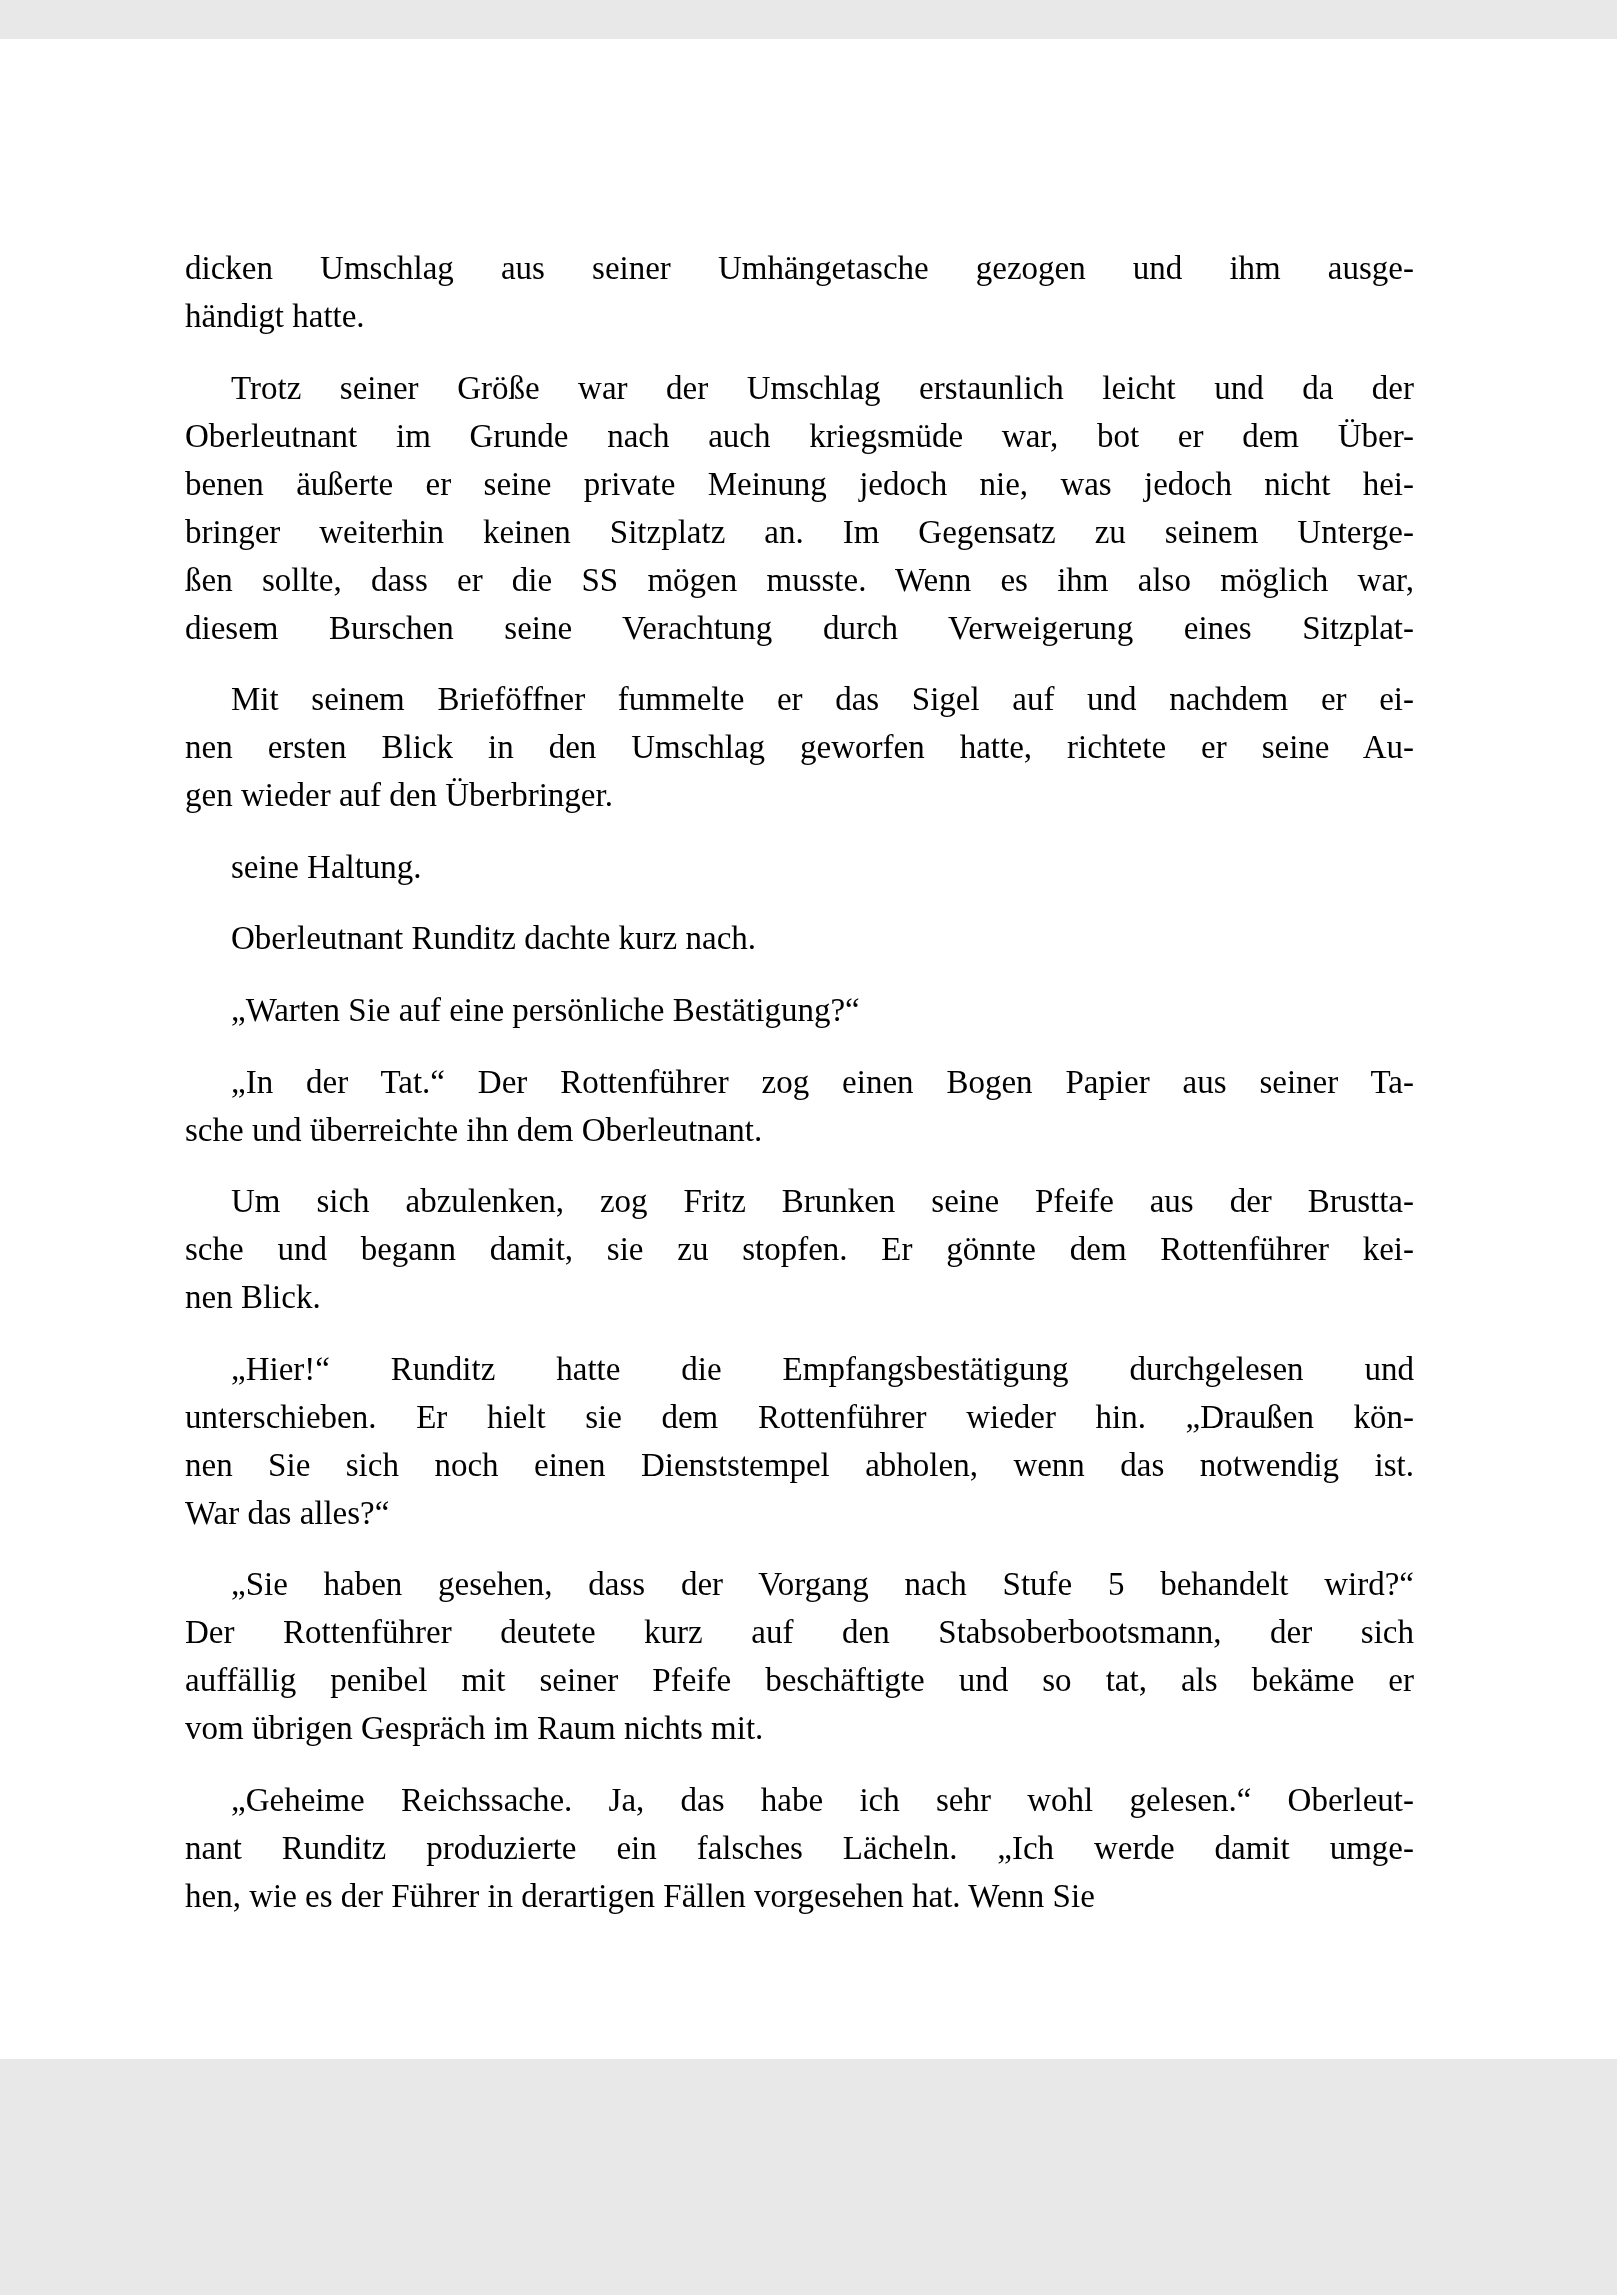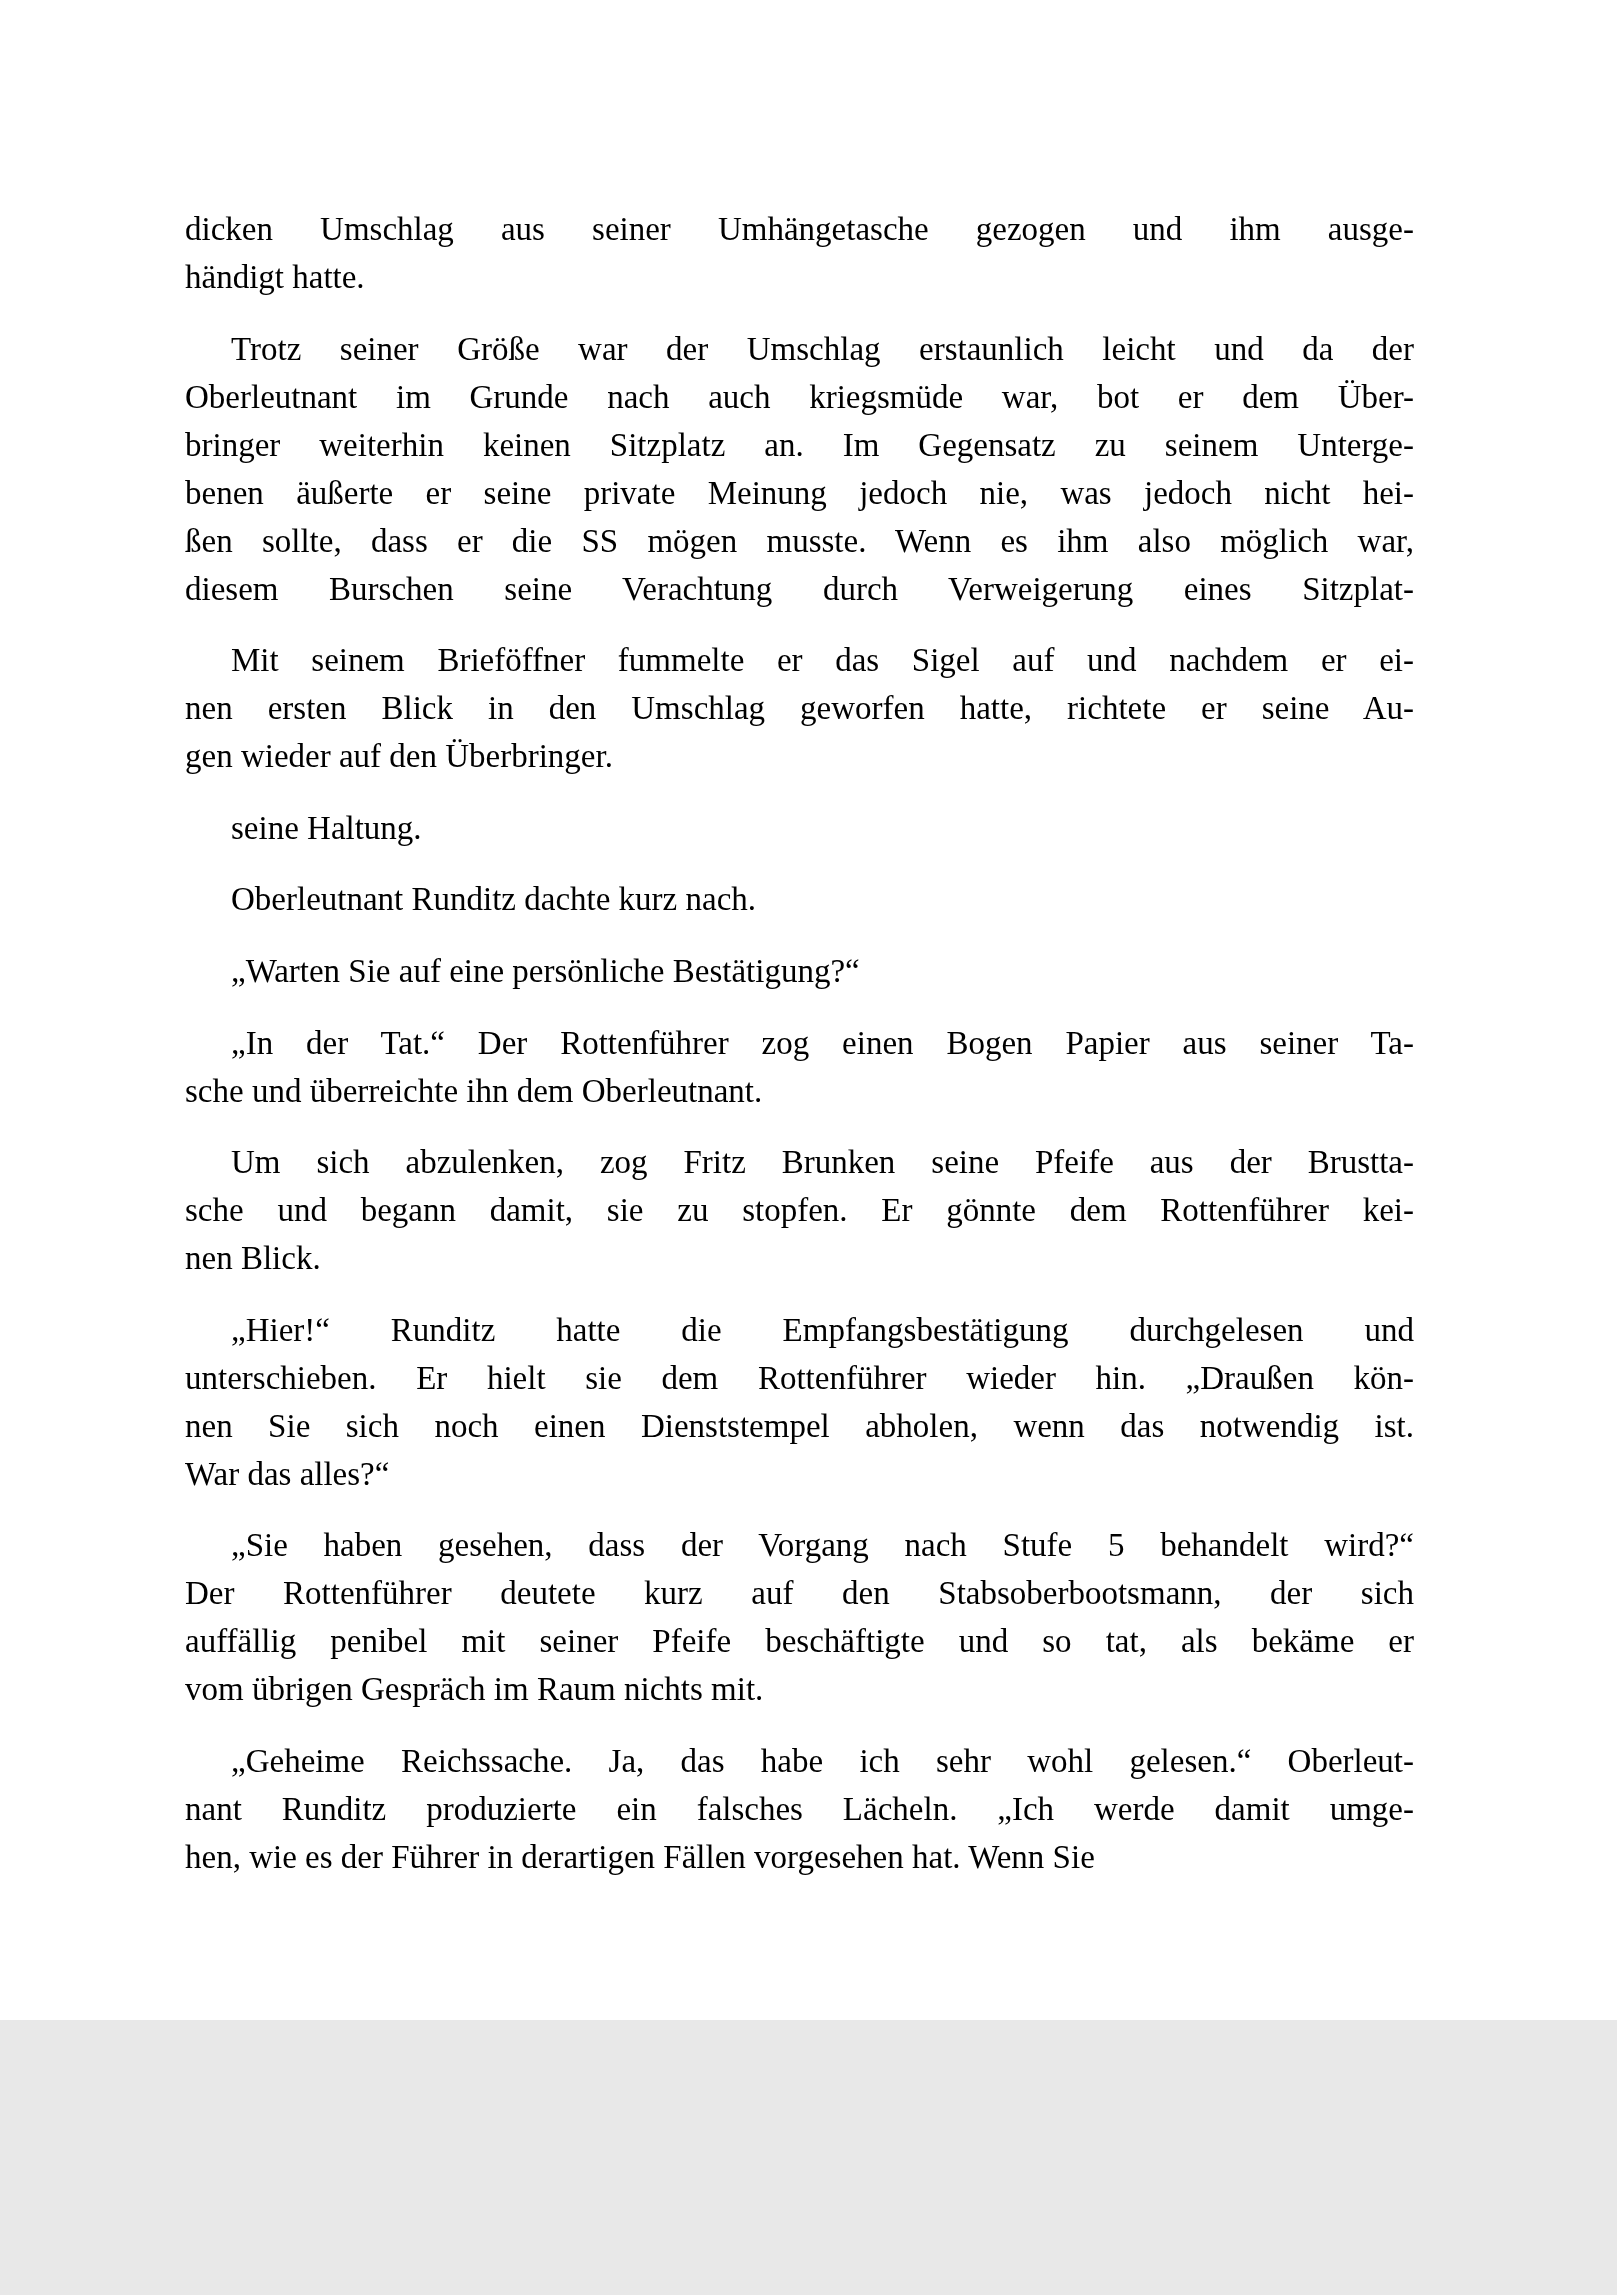--- a/index.html
+++ b/index.html
@@ -7,20 +7,21 @@
     background: #e8e8e8;
     font-family: "Liberation Serif", serif;
   }
   .page {
     position: relative;
     width: 1618px;
     height: 2020px;
     background: #ffffff;
     color: #000000;
     overflow: hidden;
+    margin-top: 39px;
   }
   .text-block {
     position: absolute;
     left: 185px;
     top: 205px;
     width: 1229px;
     font-size: 33px;
     line-height: 48px;
     color: #000000;
   }
@@ -48,22 +49,22 @@
 
 <div class="page">
   <div class="text-block">
       <div class="paragraph">
         <div class="line">dicken Umschlag aus seiner Umhängetasche gezogen und ihm ausge-</div>
         <div class="line last">händigt hatte.</div>
       </div>
       <div class="paragraph indent">
         <div class="line">Trotz seiner Größe war der Umschlag erstaunlich leicht und da der</div>
         <div class="line">Oberleutnant im Grunde nach auch kriegsmüde war, bot er dem Über-</div>
+        <div class="line">benen äußerte er seine private Meinung jedoch nie, was jedoch nicht hei-</div>
         <div class="line">bringer weiterhin keinen Sitzplatz an. Im Gegensatz zu seinem Unterge-</div>
-        <div class="line">benen äußerte er seine private Meinung jedoch nie, was jedoch nicht hei-</div>
         <div class="line">ßen sollte, dass er die SS mögen musste. Wenn es ihm also möglich war,</div>
         <div class="line">diesem Burschen seine Verachtung durch Verweigerung eines Sitzplat-</div>
       </div>
       <div class="paragraph indent">
         <div class="line">Mit seinem Brieföffner fummelte er das Sigel auf und nachdem er ei-</div>
         <div class="line">nen ersten Blick in den Umschlag geworfen hatte, richtete er seine Au-</div>
         <div class="line last">gen wieder auf den Überbringer.</div>
       </div>
       <div class="paragraph indent">
         <div class="line last">seine Haltung.</div>

